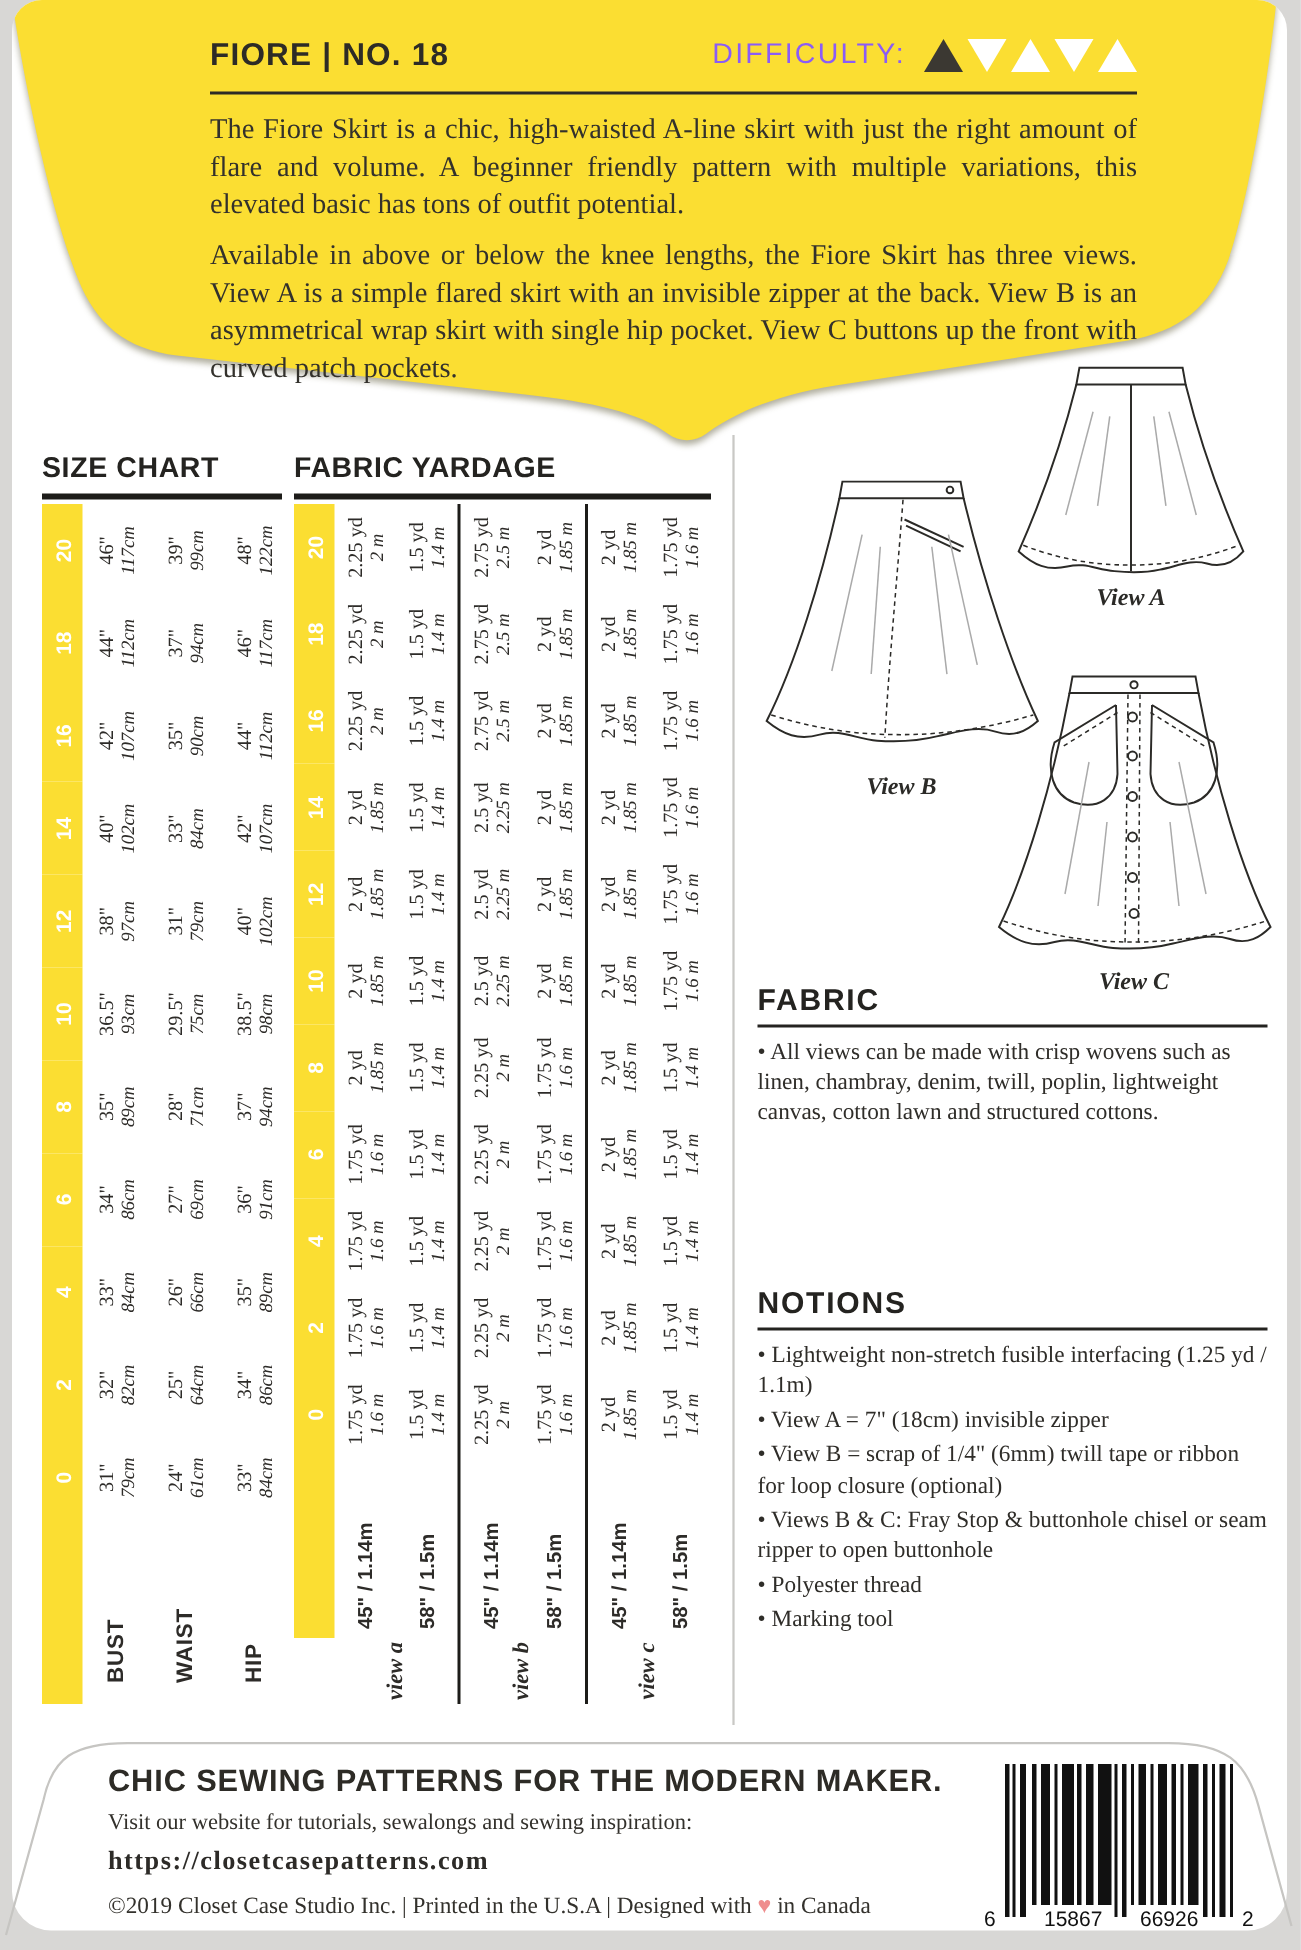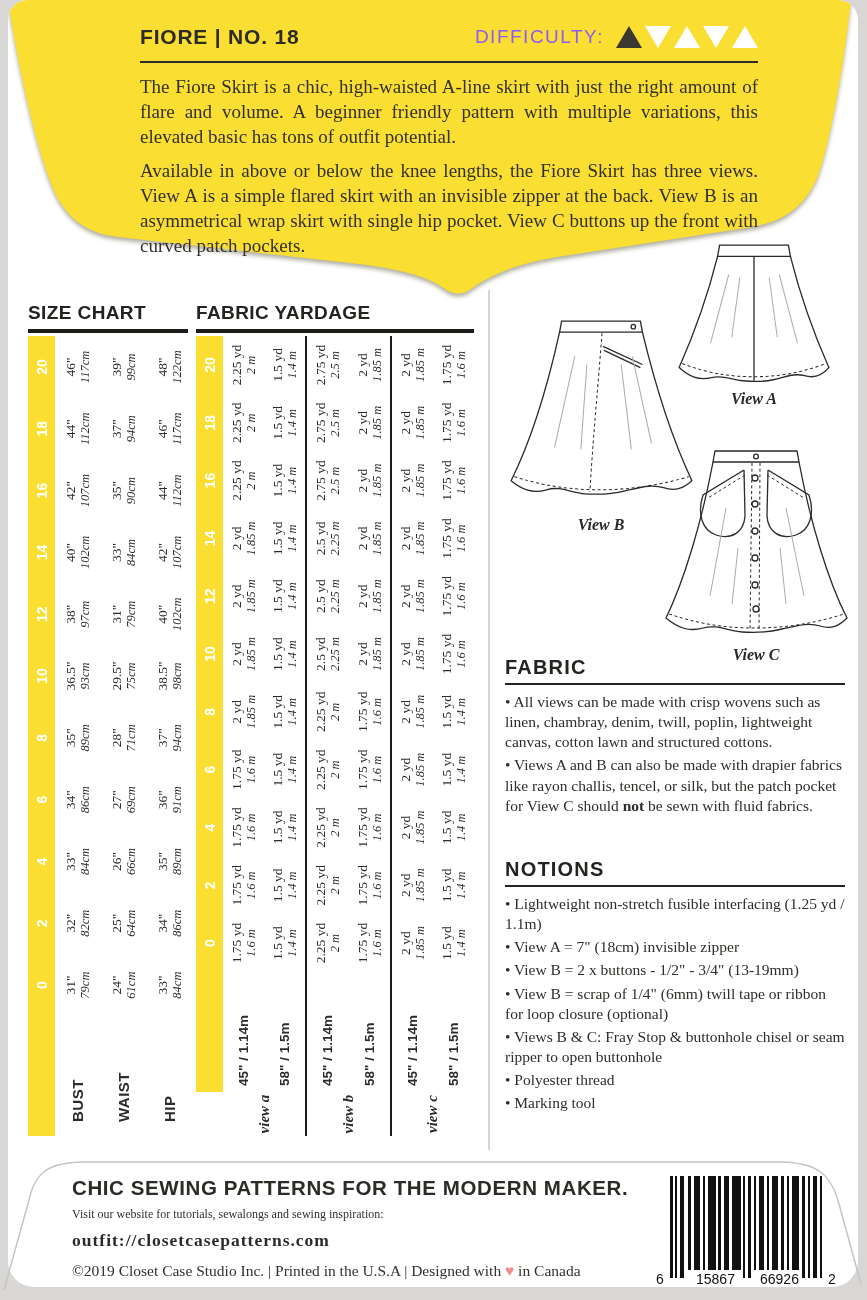--- a/index.html
+++ b/index.html
@@ -53,21 +53,21 @@
   .grow .lab{width:120px;font-size:13.5px;padding-left:6px;box-sizing:border-box;}
   .grow .c{flex:1;}
   
   .view-caption{font-style:italic;font-weight:bold;font-size:16px;color:#2b2a27;text-align:center;}
   .sec-title{font-family:"Liberation Sans",sans-serif;font-weight:bold;font-size:20px;letter-spacing:1.2px;color:#242320;}
   .sec-rule{height:2px;background:#242320;}
   .bullets p{margin:0 0 3px 0;font-size:15.5px;line-height:1.3;color:#2f2d29;}
   
   #foot-tag{left:64px;top:1176px;font-family:"Liberation Sans",sans-serif;font-weight:bold;
             font-size:20.5px;letter-spacing:.6px;color:#2d2b26;}
-  #foot-visit{left:64px;top:1207px;font-size:12px;color:#33312c;}
+  #foot-visit{left:64px;top:1207px;font-size:15px;color:#33312c;}
   #foot-url{left:64px;top:1230px;font-size:17.5px;font-weight:bold;letter-spacing:1px;color:#2d2b28;}
   #foot-copy{left:64px;top:1262px;font-size:15.5px;color:#33312c;}
   #foot-copy .heart{color:#ef8d8d;}
   svg .ink{stroke:#2b2a27;fill:none;stroke-width:1.3;}
   svg .fold{stroke:#aaa;fill:none;stroke-width:1;}
   svg .dash{stroke:#2b2a27;fill:none;stroke-width:1;stroke-dasharray:3,2.6;}
 </style>
 </head>
 <body>
 
@@ -631,38 +631,36 @@
       <path class="fold" d="M124,102 L130,158"></path>
         <path class="fold" d="M130,62 L148,150"></path>
       <path class="dash" d="M13,168 C52,181 80,182 100,182 C130,182 160,177 188,168"></path>
     </svg>
     <div class="abs view-caption" style="left:648px;top:646px;width:200px;">View C</div>
 
     <div class="abs sec-title" style="left:497px;top:656px;">FABRIC</div>
     <div class="abs sec-rule" style="left:497px;top:683px;width:340px;"></div>
     <div class="abs bullets" id="fabric-bullets" style="left:497px;top:692px;width:342px;">
         <p><span>•  All views can be made with crisp wovens such as linen, chambray, denim, twill, poplin, lightweight canvas, cotton lawn and structured cottons.</span></p>
-        <p><span>•  Views A and B can also be made with drapier fabrics like rayon challis, tencel, or silk, but the patch pocket for View C should </span><b>not</b><span> be sewn with fluid fabrics.</span></p>
       </div>
 
     <div class="abs sec-title" style="left:497px;top:858px;">NOTIONS</div>
     <div class="abs sec-rule" style="left:497px;top:885px;width:340px;"></div>
     <div class="abs bullets" id="notions-bullets" style="left:497px;top:894px;width:342px;">
         <p><span>•  Lightweight non-stretch fusible interfacing (1.25 yd / 1.1m)</span></p>
         <p><span>•  View A = 7" (18cm) invisible zipper</span></p>
-        <p><span>•  View B = 2 x buttons - 1/2" - 3/4" (13-19mm)</span></p>
         <p><span>•  View B = scrap of 1/4" (6mm) twill tape or ribbon for loop closure (optional)</span></p>
         <p><span>•  Views B &amp; C: Fray Stop &amp; buttonhole chisel or seam ripper to open buttonhole</span></p>
         <p><span>•  Polyester thread</span></p>
         <p><span>•  Marking tool</span></p>
       </div>
 
     <div class="abs" id="foot-tag">CHIC SEWING PATTERNS FOR THE MODERN MAKER.</div>
     <div class="abs" id="foot-visit">Visit our website for tutorials, sewalongs and sewing inspiration:</div>
-    <div class="abs" id="foot-url">outfit://closetcasepatterns.com</div>
+    <div class="abs" id="foot-url">https://closetcasepatterns.com</div>
     <div class="abs" id="foot-copy">
       <span>©2019 Closet Case Studio Inc.  |  Printed in the U.S.A  |  Designed with</span>
       <span class="heart">♥</span>
       <span>in Canada</span>
     </div>
 
     <svg class="abs" style="left:640px;top:1176px;" width="200" height="110" viewBox="0 0 200 110">
       <g fill="#111">
         <rect x="22" y="0" width="3" height="102"></rect>
           <rect x="27" y="0" width="2" height="102"></rect>

